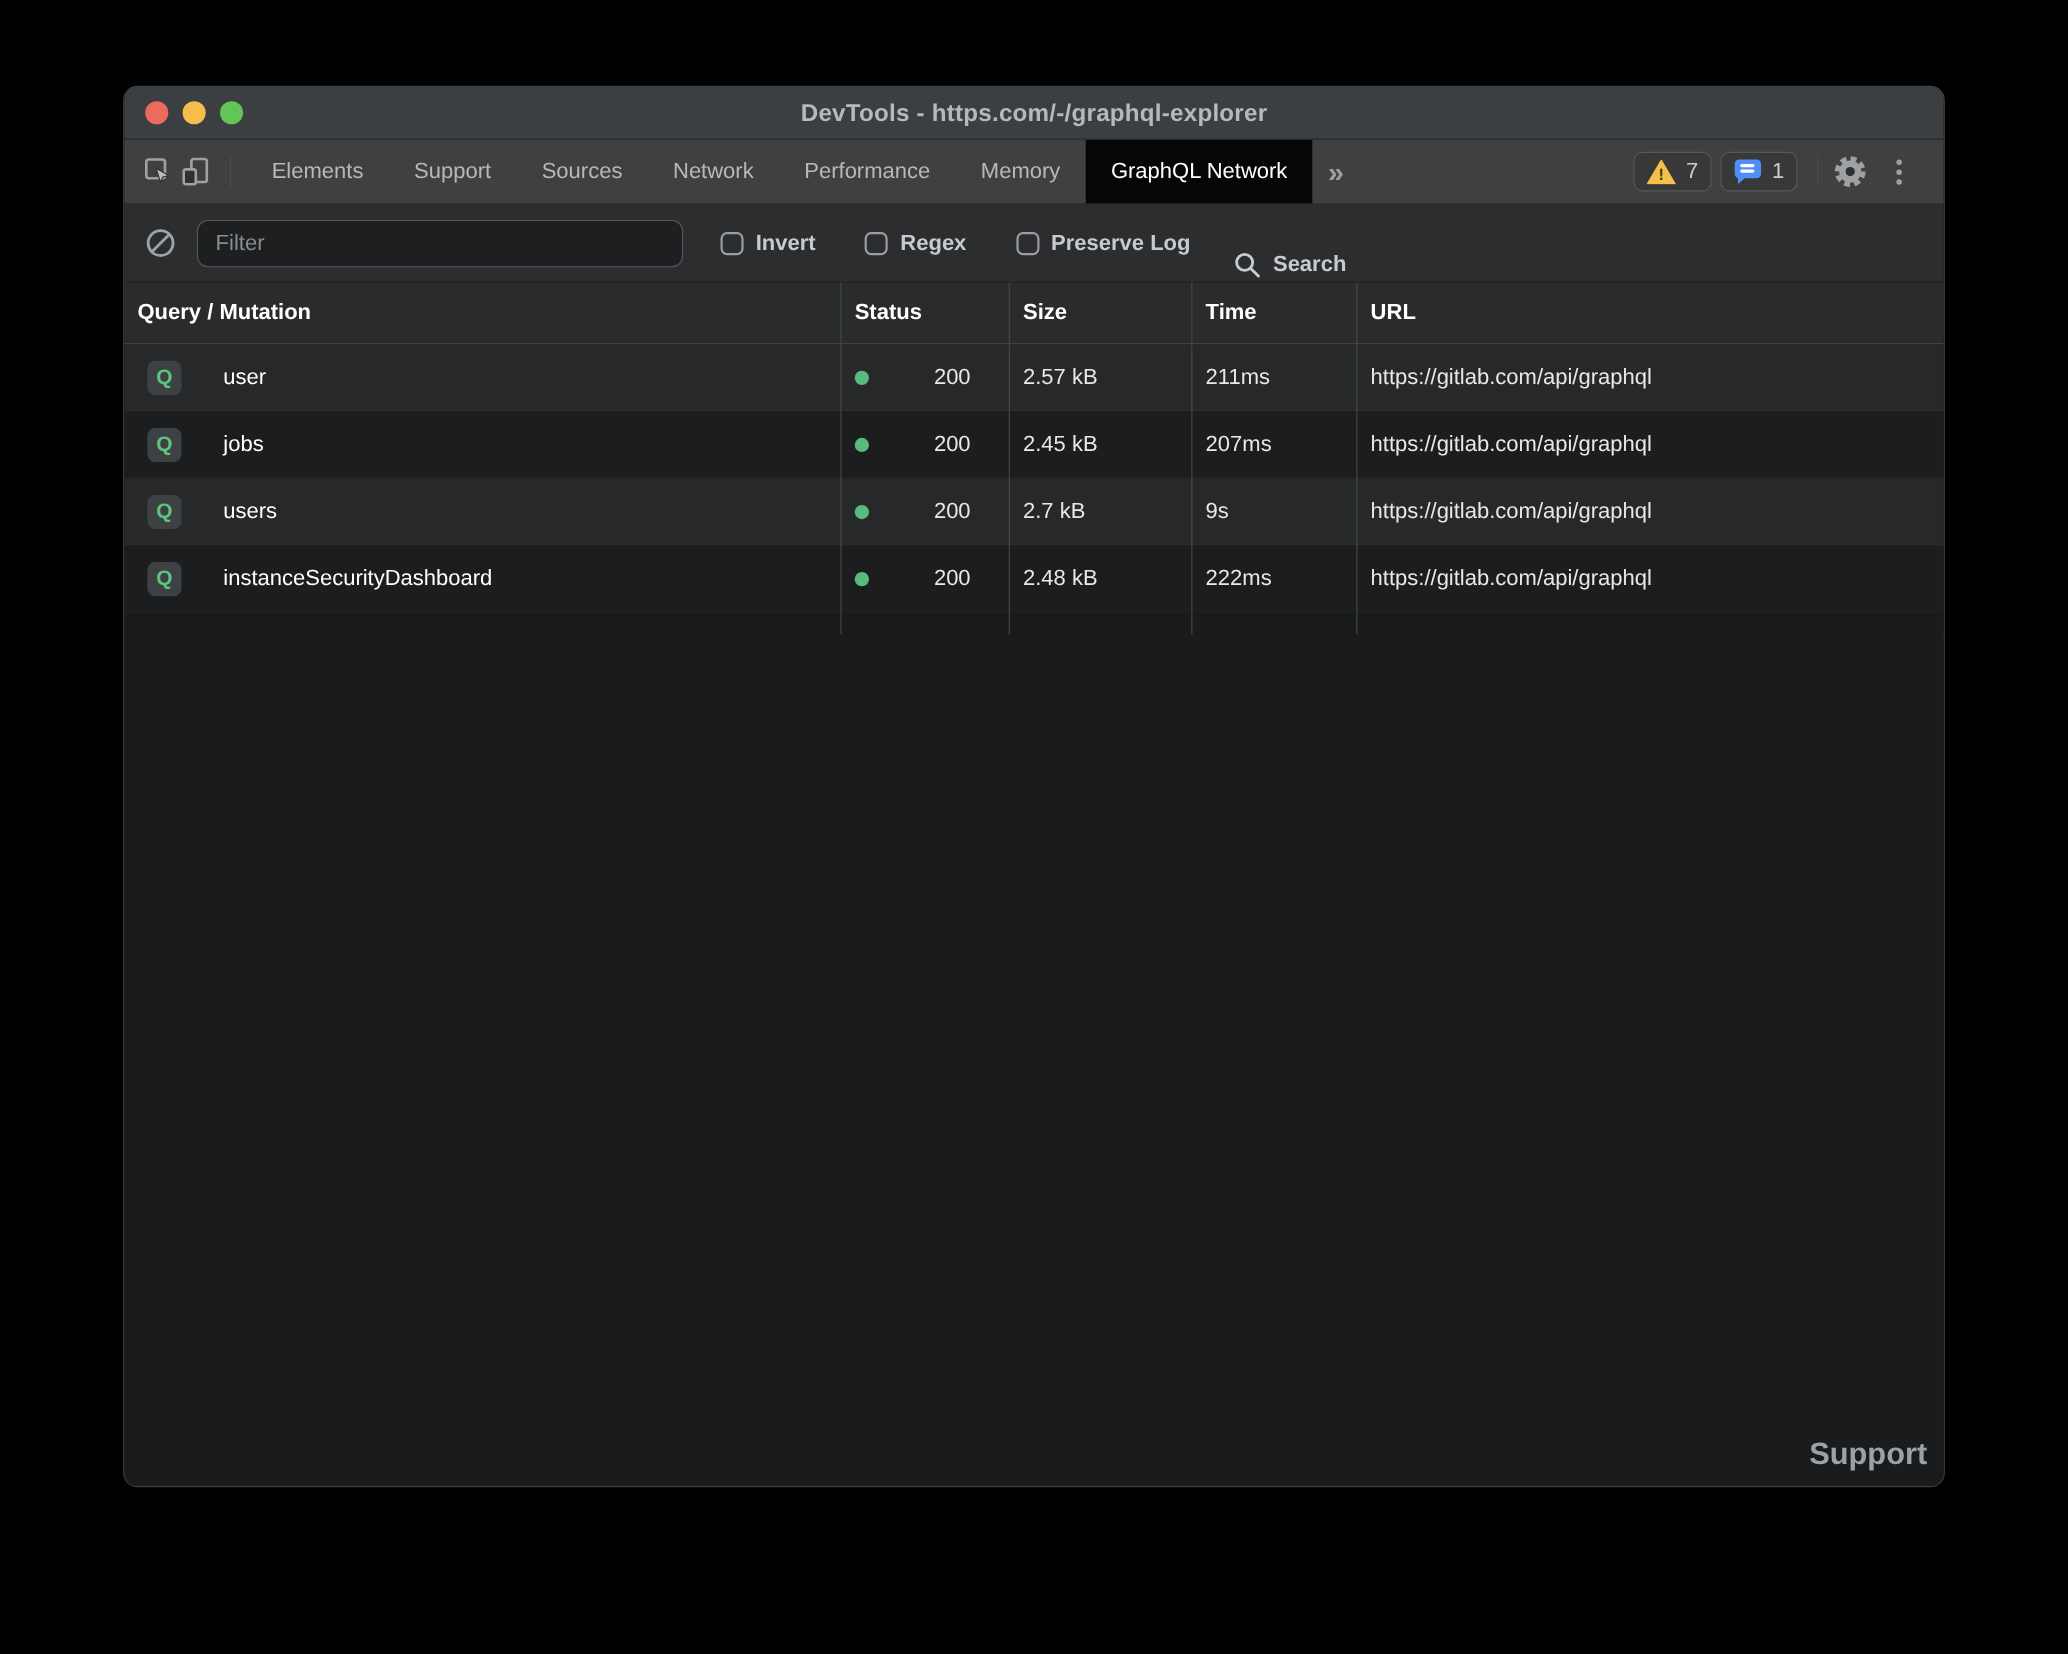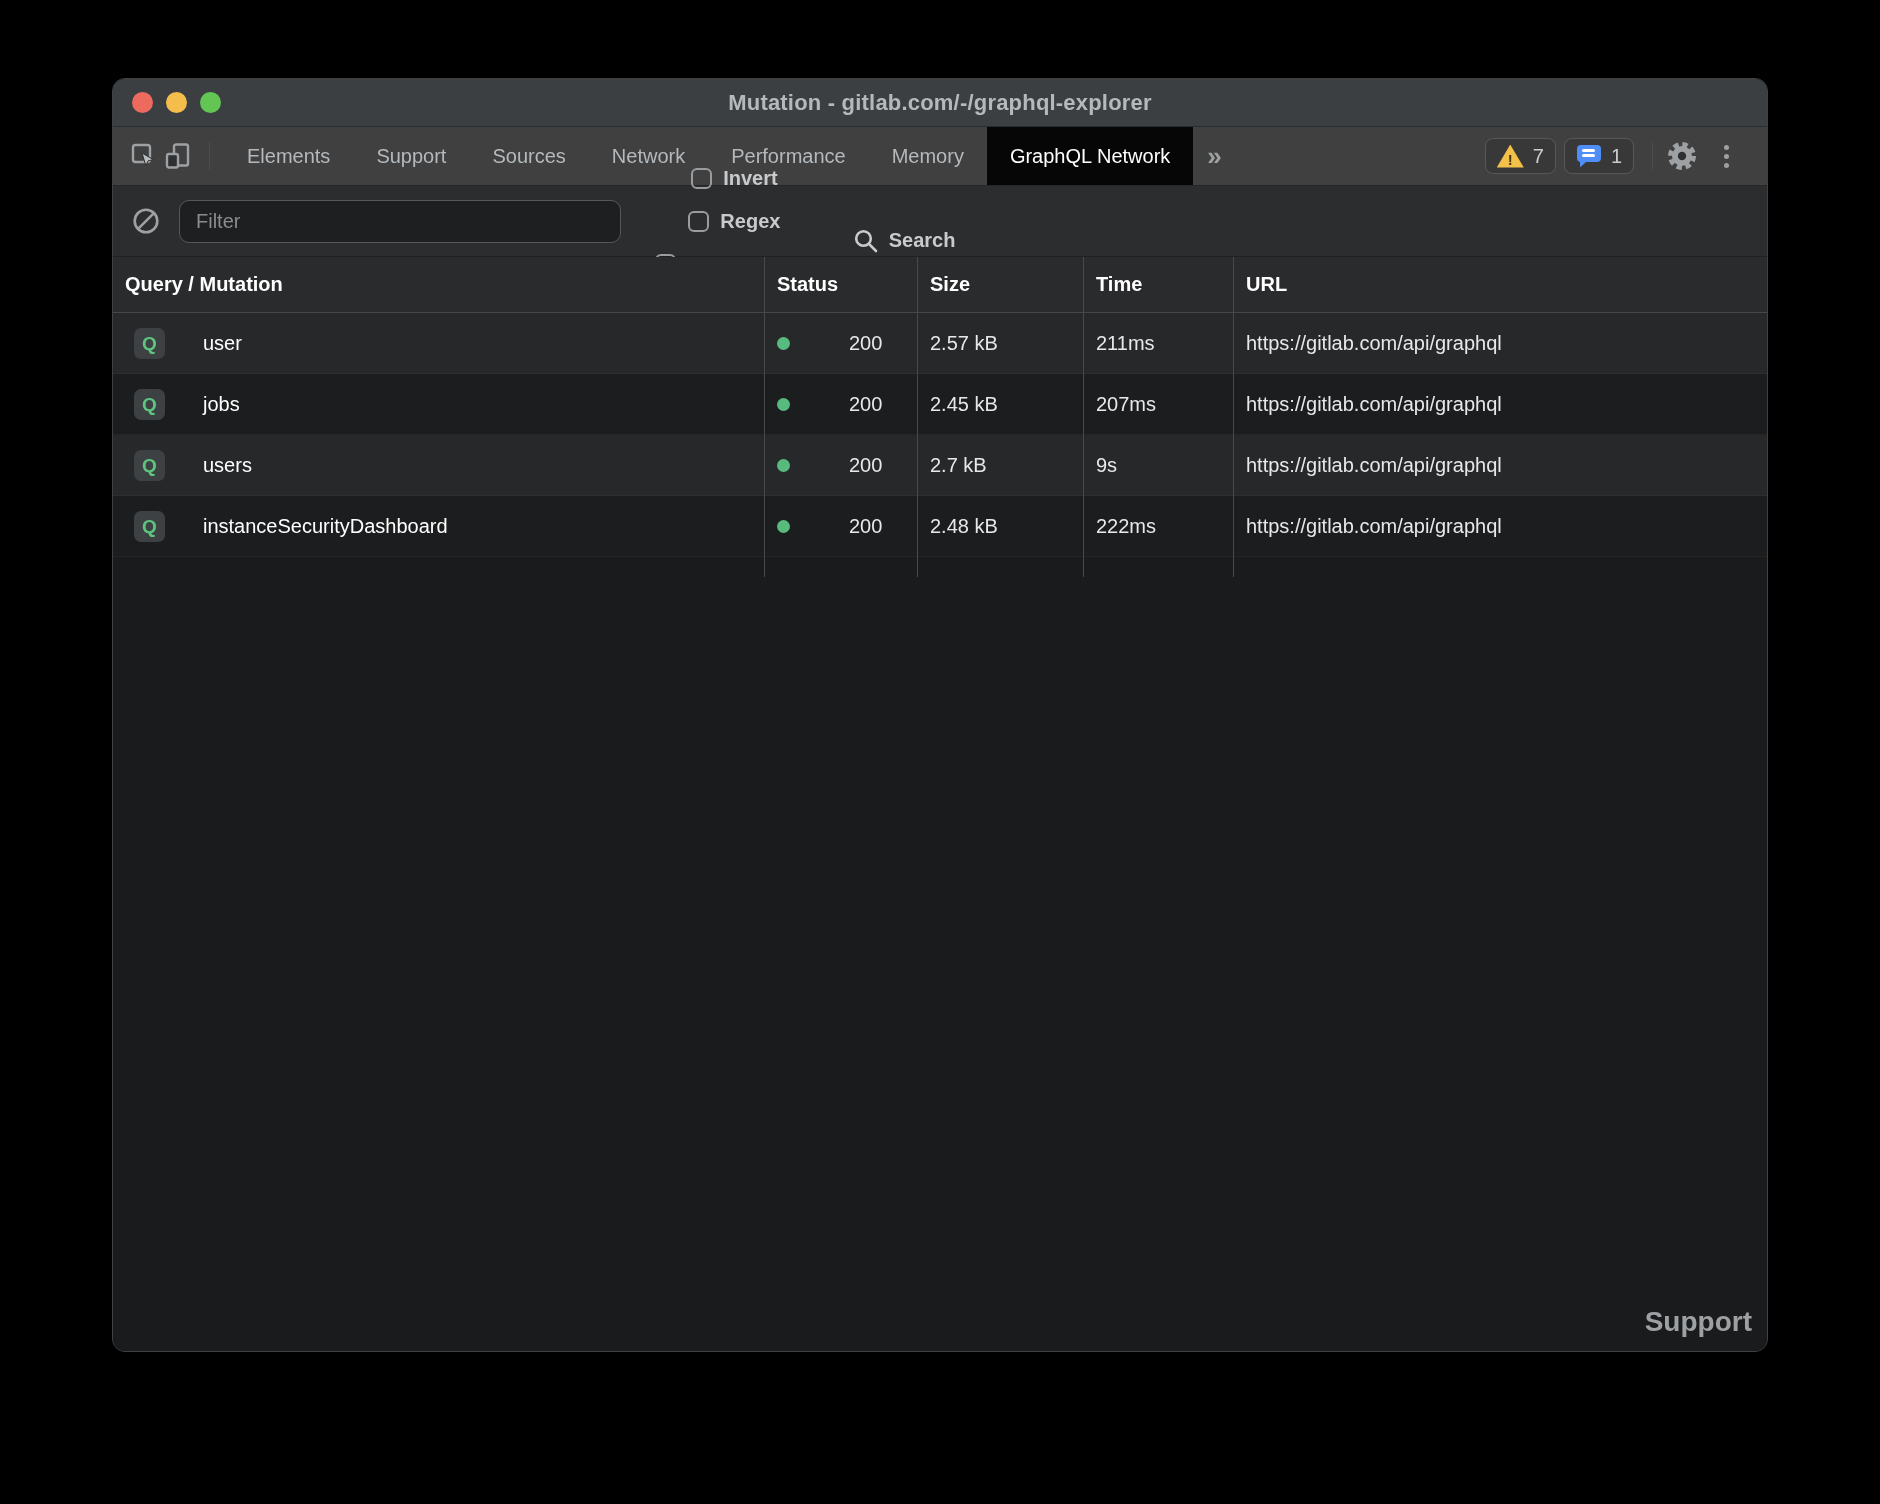--- a/index.html
+++ b/index.html
@@ -59,21 +59,21 @@
 
   
   .toolbar { height:71px; flex:0 0 71px; background:#2c2d2f; display:flex;
              align-items:center; padding:0 20px 0 14px; border-bottom:1px solid #1f2021; }
   .clear-btn { background:none; border:none; width:38px; height:38px; display:flex;
                align-items:center; justify-content:center; }
   .filter { margin-left:14px; width:442px; height:43px; background:#1d1f20;
             border:1.5px solid #56595c; border-radius:10px; color:#e6e8e9;
             font-size:20px; font-family:inherit; padding:0 16px; outline:none; }
   .filter::placeholder { color:#898d90; }
-  .checks { display:flex; align-items:center; margin-left:34px; gap:20px;flex-direction:column; }
+  .checks { display:flex; align-items:center; margin-left:34px; gap:45px; }
   .check { display:flex; align-items:center; gap:11px; cursor:default; }
   .cbox { width:21px; height:21px; border:2px solid #9a9da0; border-radius:6px;
           background:transparent; display:inline-block; }
   .clabel { color:#c8cbcd; font-size:20px; font-weight:700; white-space:nowrap; }
   .searchbtn { background:none; border:none; display:flex; align-items:center; gap:10px;
                margin-left:38px; color:#c8cbcd; font-size:20px; font-weight:700;
                font-family:inherit;margin-top:39px; }
 
   
   .thead, .trow, .stubrow { display:grid;
@@ -111,21 +111,21 @@
 
 <div class="page">
   <div class="window">
 
     <div class="titlebar">
       <div class="lights">
         <span class="light red"></span>
         <span class="light yellow"></span>
         <span class="light green"></span>
       </div>
-      <div class="title">Mutation - gitlab.com/-/graphql-explorer</div>
+      <div class="title">DevTools - https.com/-/graphql-explorer</div>
     </div>
 
     <div class="tabbar">
       <button class="icon-btn">
         <svg width="30" height="30" viewBox="0 0 30 30">
           <rect x="4" y="4" width="17" height="17" rx="2.5" fill="none" stroke="#9da1a4" stroke-width="2.4"></rect>
           <path d="M13 12 L16.8 24.6 L19.1 19.9 L24.3 18.6 Z" fill="#b9bdc0" stroke="#2e3032" stroke-width="1"></path>
         </svg>
       </button>
       <button class="icon-btn">

